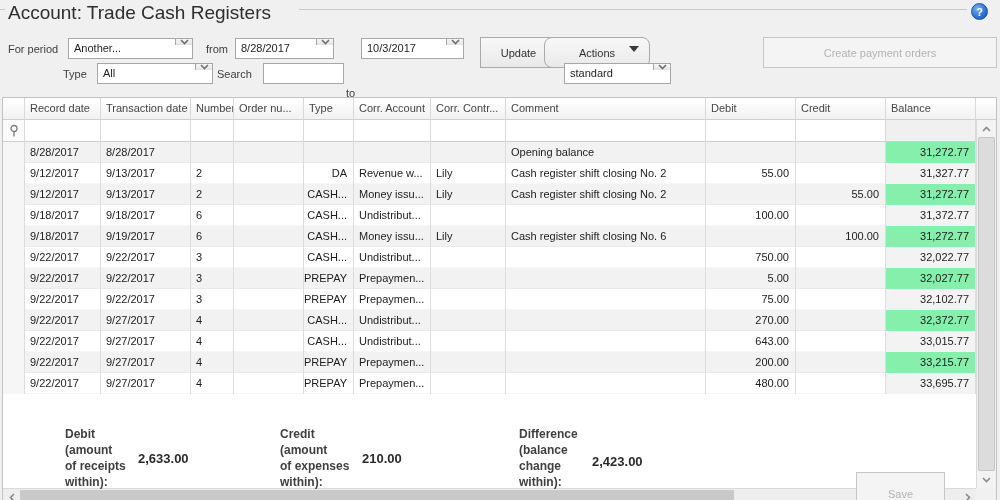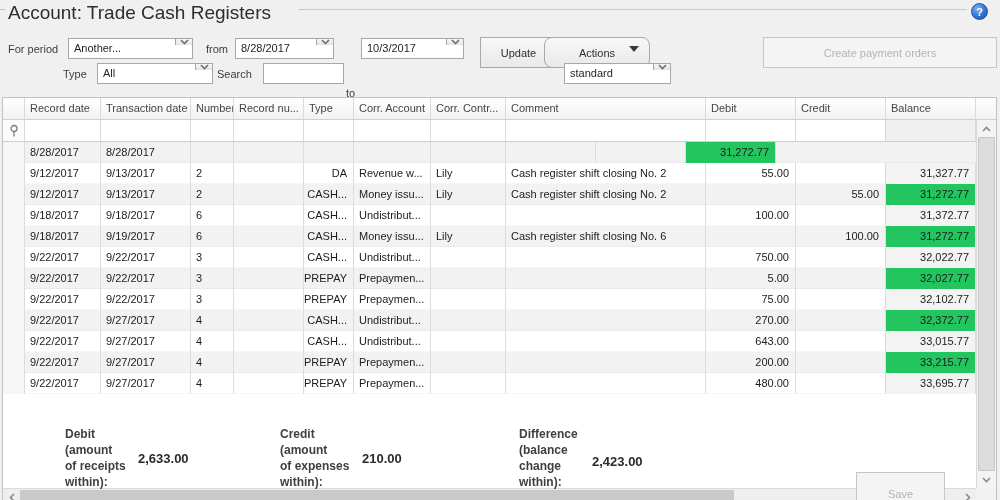--- a/index.html
+++ b/index.html
@@ -79,21 +79,21 @@
   .flt-cell.balance-f { background:#f0f0f0; }
   .flt-cell.pin { display:flex; align-items:center; justify-content:center; background:#fbfbfb; }
   .grid-row { height:21px; box-shadow:inset 0 -1px 0 rgba(0,0,0,0.03); cursor:default; }
   .cell {
     padding:4px 0 0 5px; border-right:1px solid #dcdcdc; color:#1c1c1c;
     white-space:nowrap; overflow:hidden; height:21px;
   }
   .grid-row.stripe { background:#f2f2f2; }
   .grid-row.plain { background:#ffffff; }
   .grid-row .c5, .grid-row .c9, .grid-row .c10, .grid-row .c11 { text-align:right; padding-right:6px; padding-left:0; }
-  .grid-row.stripe .c11 { background:#22c55e; }
+  .grid-row.stripe .c11 { background:#86efac; }
   .grid-row.plain .c11 { background:#f3f3f3; }
   .cell.c0 { background:#f6f6f6; }
 
   .c0{width:22px;} .c1{width:76px;} .c2{width:90px;} .c3{width:43px;} .c4{width:70px;}
   .c5{width:50px;} .c6{width:77px;} .c7{width:75px;} .c8{width:200px;} .c9{width:90px;}
   .c10{width:90px;} .c11{width:90px;} .c12{width:20px; border-right:none;}
 
   
   #vscroll { right:0; top:22px; bottom:17px; width:20px; background:#f3f3f3; border-left:1px solid #d9d9d9; }
   #vscroll .arrow { position:absolute; left:0; width:19px; height:17px; display:flex; align-items:center; justify-content:center; background:#f3f3f3; cursor:pointer; }
@@ -182,21 +182,21 @@
       </svg>
     </span>
 </div>
 
 <div class="abs" id="grid">
   <div class="hdr-row">
     <div class="hdr-cell c0"></div>
     <div class="hdr-cell c1">Record date</div>
     <div class="hdr-cell c2">Transaction date</div>
     <div class="hdr-cell c3">Number</div>
-    <div class="hdr-cell c4">Record nu...</div>
+    <div class="hdr-cell c4">Order nu...</div>
     <div class="hdr-cell c5">Type</div>
     <div class="hdr-cell c6">Corr. Account</div>
     <div class="hdr-cell c7">Corr. Contr...</div>
     <div class="hdr-cell c8">Comment</div>
     <div class="hdr-cell c9">Debit</div>
     <div class="hdr-cell c10">Credit</div>
     <div class="hdr-cell c11">Balance</div>
     <div class="hdr-cell c12"></div>
   </div>
   <div class="flt-row">
@@ -221,20 +221,21 @@
   <div id="rows-host">
       <div class="grid-row stripe">
         <div class="cell c0"></div>
         <div class="cell c1">8/28/2017</div>
         <div class="cell c2">8/28/2017</div>
         <div class="cell c3"></div>
         <div class="cell c4"></div>
         <div class="cell c5"></div>
         <div class="cell c6"></div>
         <div class="cell c7"></div>
+        <div class="cell c8">Opening balance</div>
         <div class="cell c9"></div>
         <div class="cell c10"></div>
         <div class="cell c11">31,272.77</div>
       </div>
       <div class="grid-row plain">
         <div class="cell c0"></div>
         <div class="cell c1">9/12/2017</div>
         <div class="cell c2">9/13/2017</div>
         <div class="cell c3">2</div>
         <div class="cell c4"></div>

